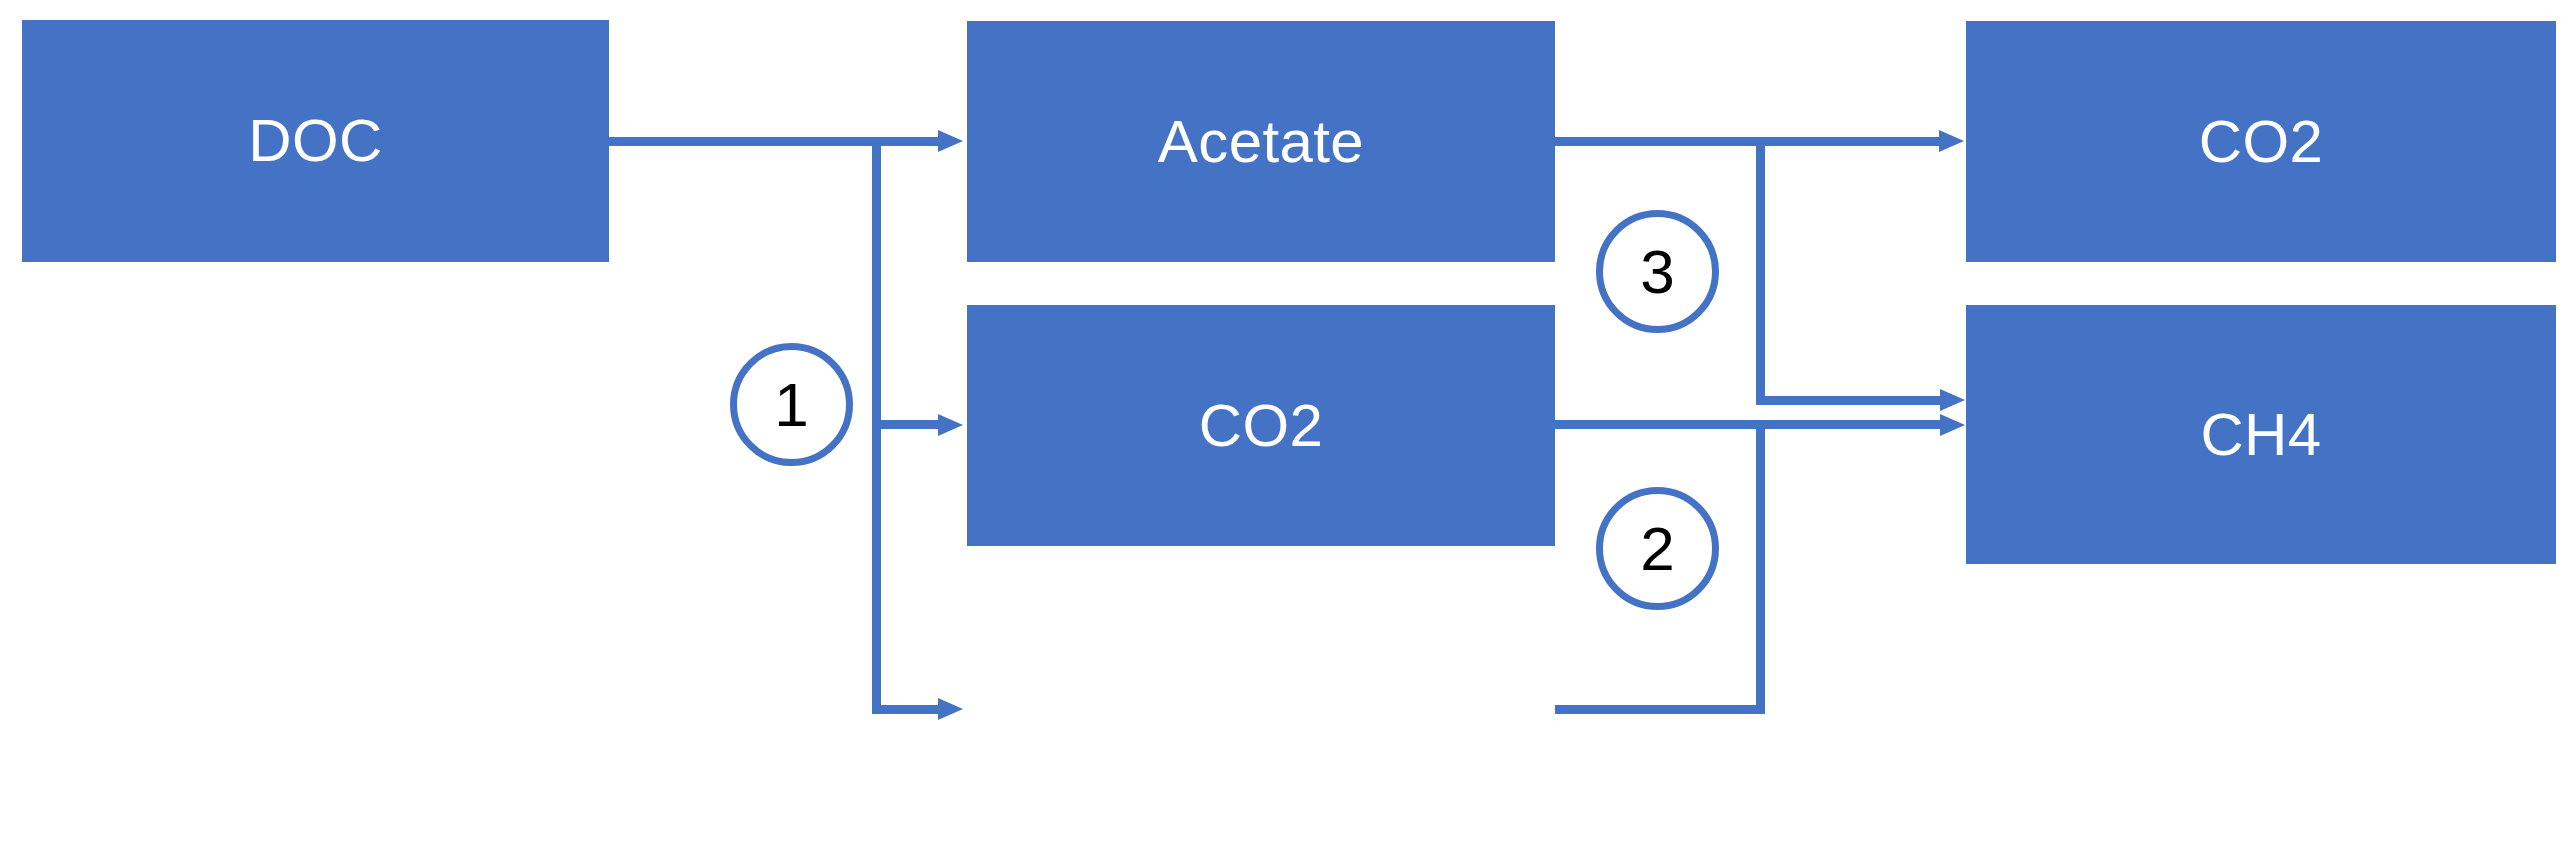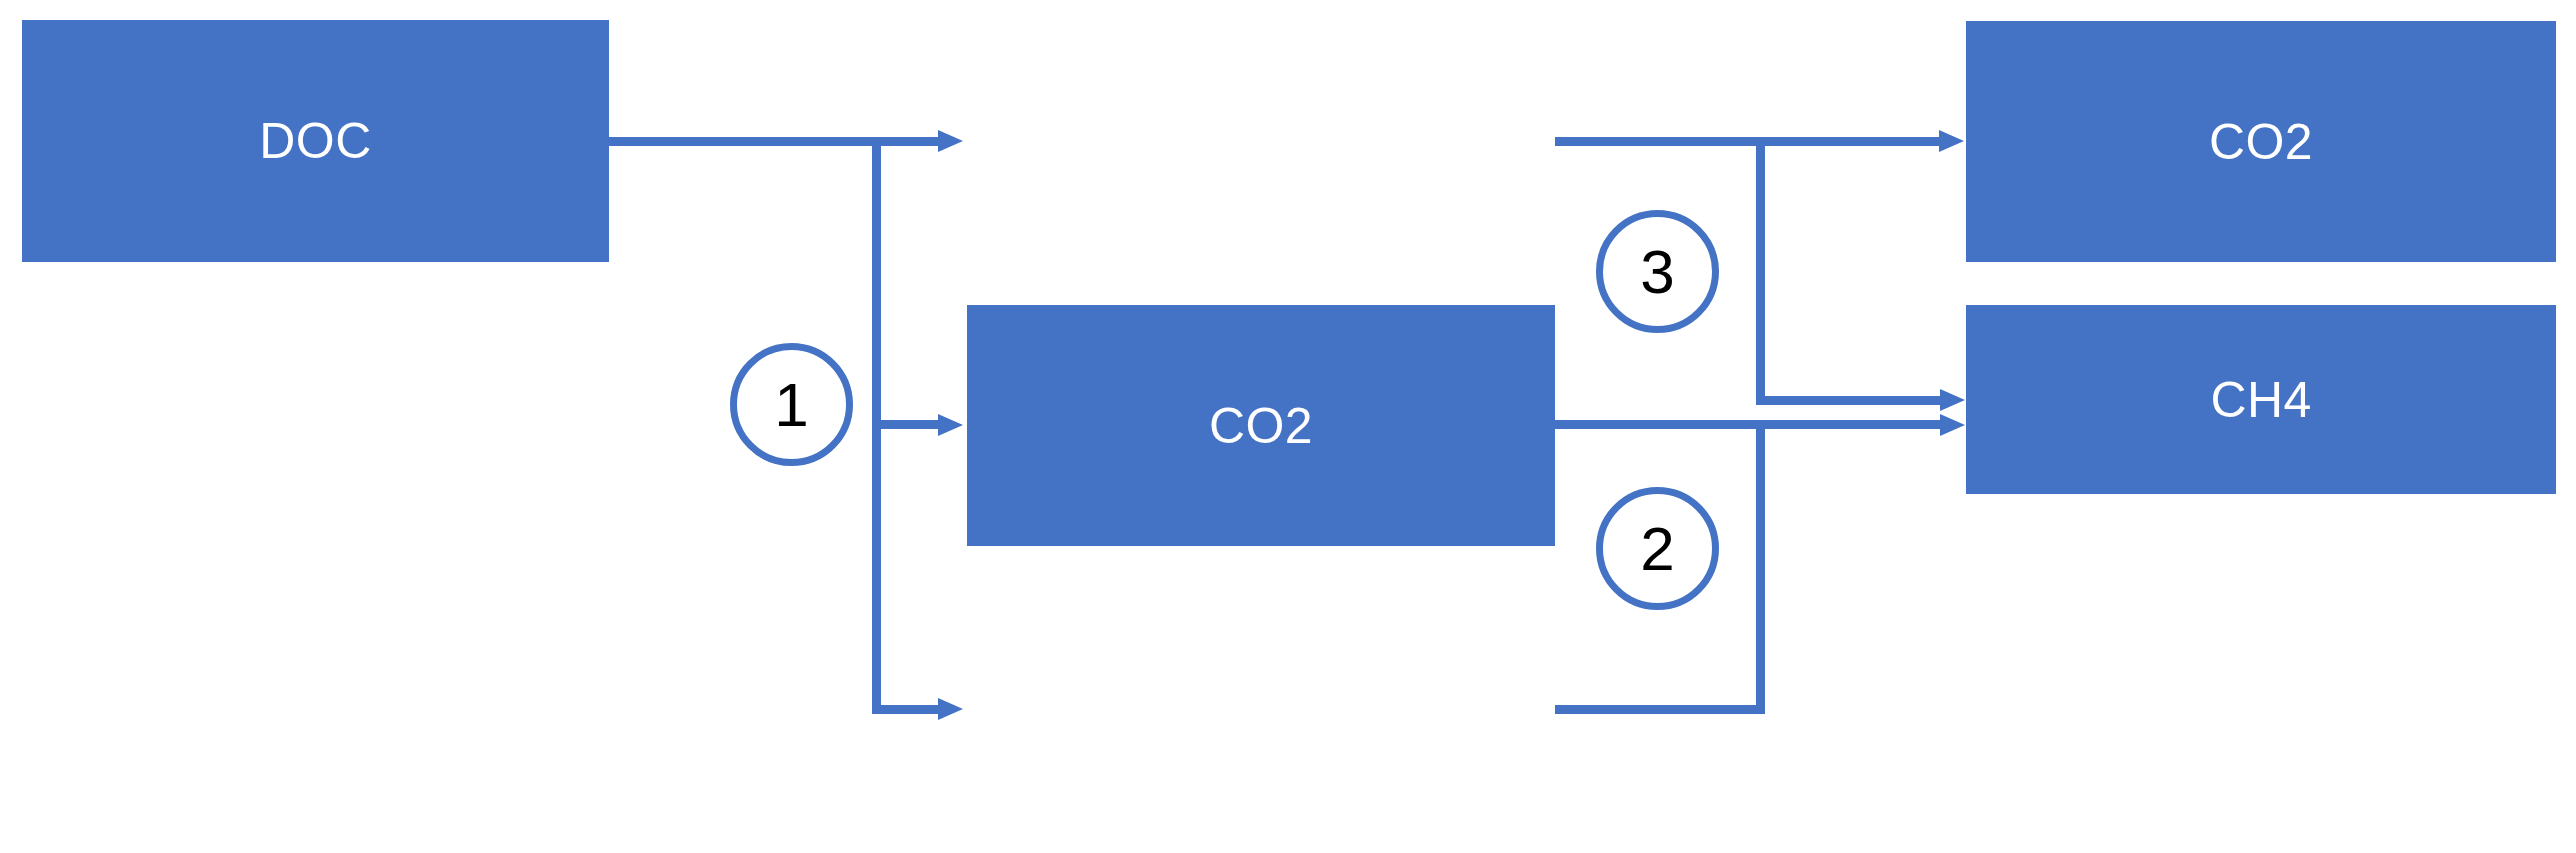--- a/index.html
+++ b/index.html
@@ -20,30 +20,30 @@
     width: 2576px;
     height: 854px;
   }
   .node {
     position: absolute;
     background: #4472C4;
     color: #ffffff;
     display: flex;
     align-items: center;
     justify-content: center;
-    font-size: 50px;
+    font-size: 60px;
     line-height: 1;
     letter-spacing: 0.4px;
   }
   #box-doc       { left: 22px;   top: 20px;  width: 587px; height: 242px; }
   #box-acetate   { left: 967px; top: 21px;  width: 588px; height: 241px; }
   #box-co2-mid   { left: 967px; top: 305px; width: 588px; height: 241px; }
   #box-h2        { left: 966px; top: 591px; width: 588px; height: 241px; }
   #box-co2-right { left: 1966px; top: 21px;  width: 590px; height: 241px; }
-  #box-ch4       { left: 1966px; top: 305px; width: 590px; height: 189px; }
+  #box-ch4       { left: 1966px; top: 305px; width: 590px; height: 259px; }
 
   .hline, .vline {
     position: absolute;
     background: #4472C4;
   }
   .hline { height: 8.5px; }
   .vline { width: 8.5px; }
 
   
   #line-doc-out      { left: 608px;  top: 137px; width: 331px; }
@@ -94,20 +94,21 @@
   #circle-1 { left: 730px;  top: 343px; }
   #circle-3 { left: 1596px; top: 210px; }
   #circle-2 { left: 1596px; top: 487px; }
 </style>
 </head>
 <body>
 
 <div class="canvas">
 
   <div class="node" id="box-doc">DOC</div>
+  <div class="node" id="box-acetate">Acetate</div>
   <div class="node" id="box-co2-mid">CO2</div>
   <div class="node" id="box-co2-right">CO2</div>
   <div class="node" id="box-ch4">CH4</div>
 
   <div class="hline" id="line-doc-out"></div>
   <div class="vline" id="line-branch-left"></div>
   <div class="hline" id="line-to-co2mid"></div>
   <div class="hline" id="line-to-h2"></div>
 
   <div class="hline" id="line-acetate-out"></div>

